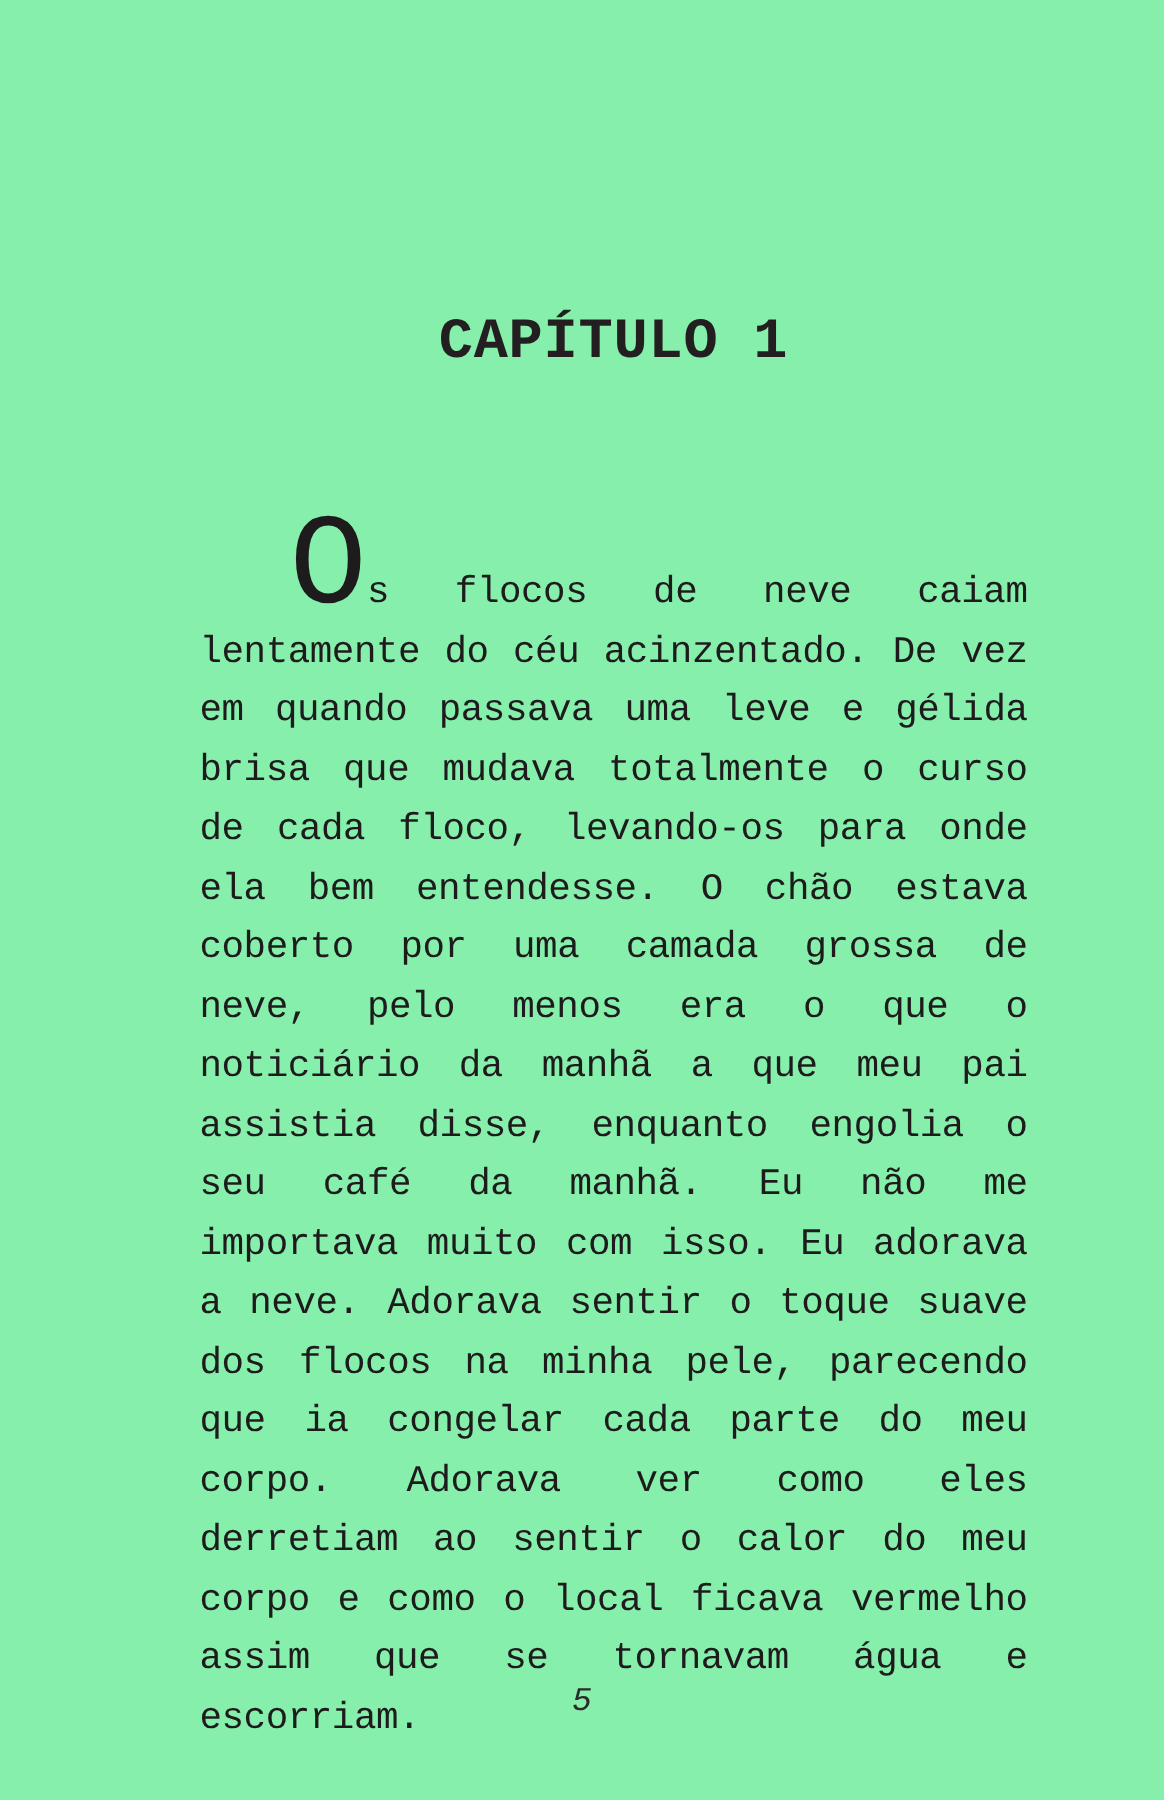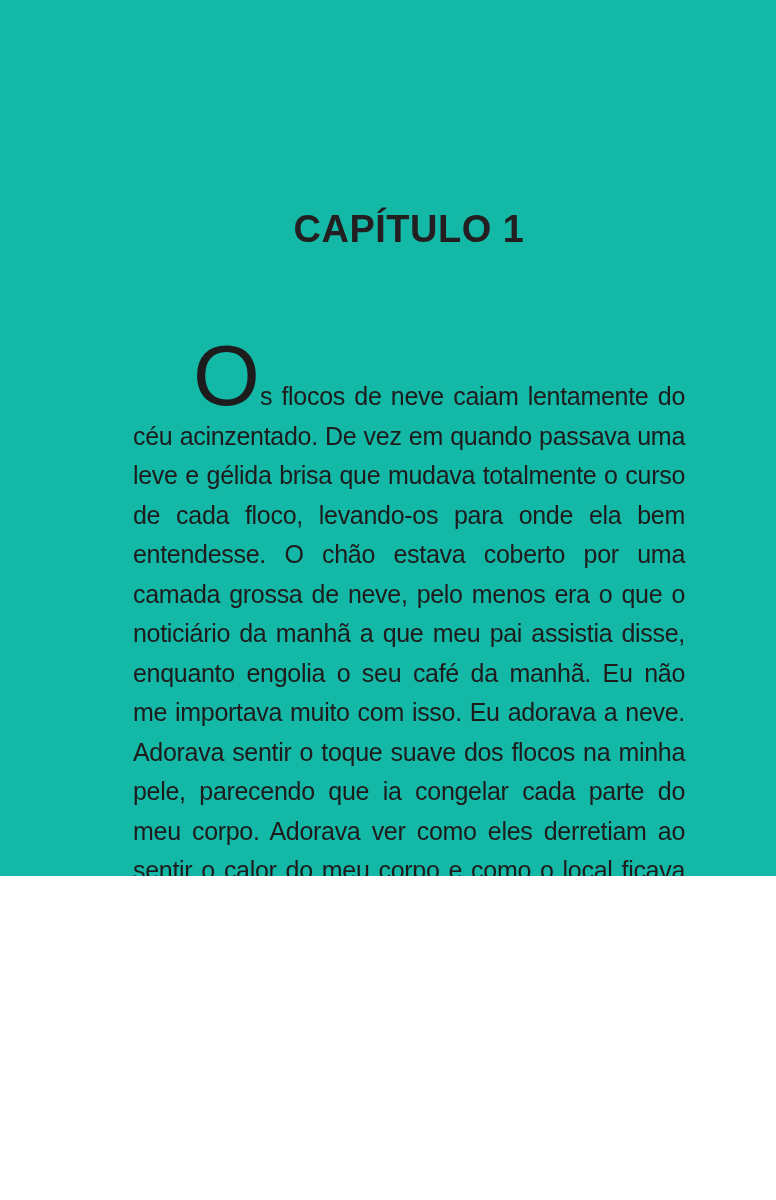--- a/index.html
+++ b/index.html
@@ -3,23 +3,23 @@
 <meta charset="utf-8">
 <style>
   html, body {
     margin: 0;
     padding: 0;
     background: #ffffff;
   }
   .page {
     position: relative;
     width: 776px;
-    height: 876px;
-    background: #14b8a6;
-    font-family: Liberation Sans, sans-serif;
+    height: 1200px;
+    background: #86efac;
+    font-family: Liberation Mono, monospace;
     color: #1e1b1c;
     overflow: hidden;
   }
   .text-block {
     position: absolute;
     left: 133px;
     top: 0;
     width: 552px;
   }
   .chapter-title {

